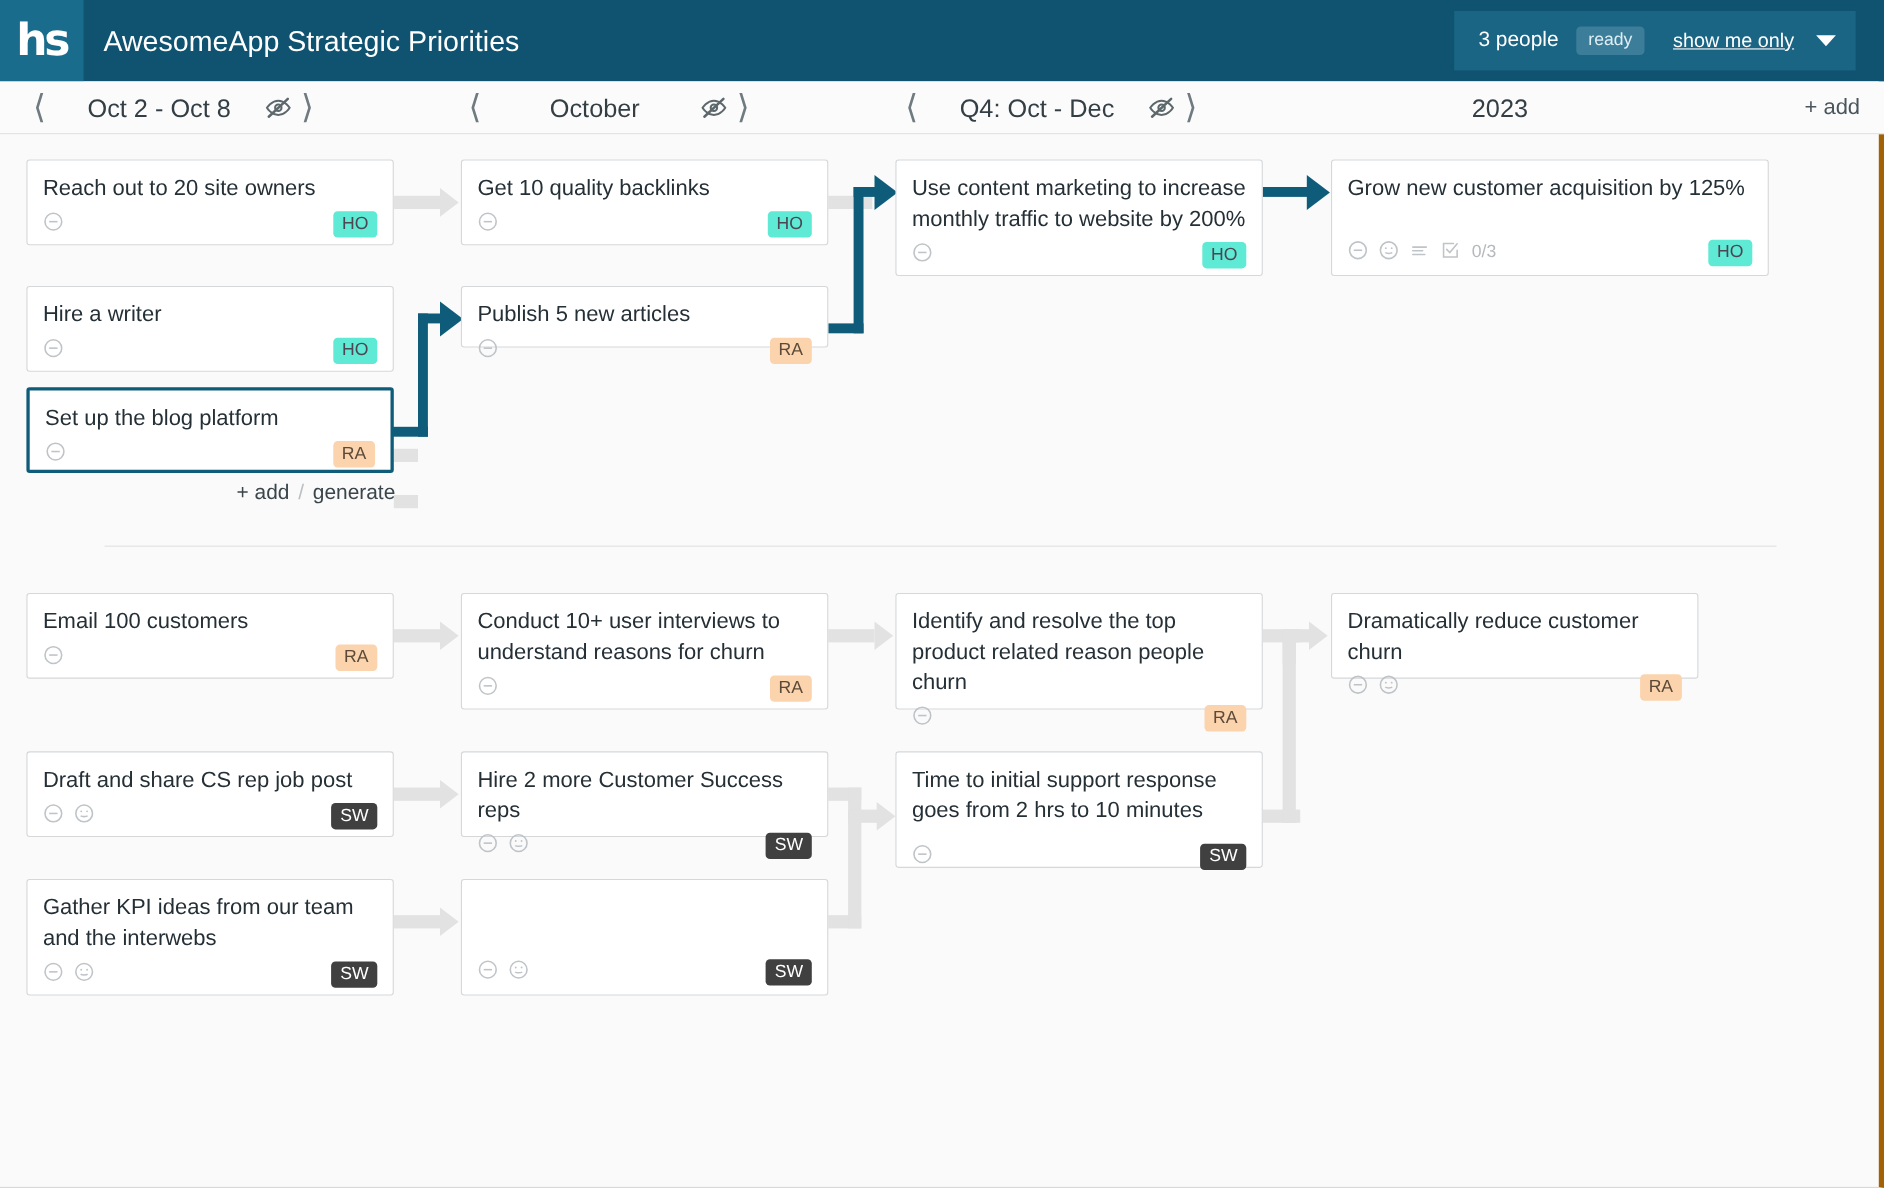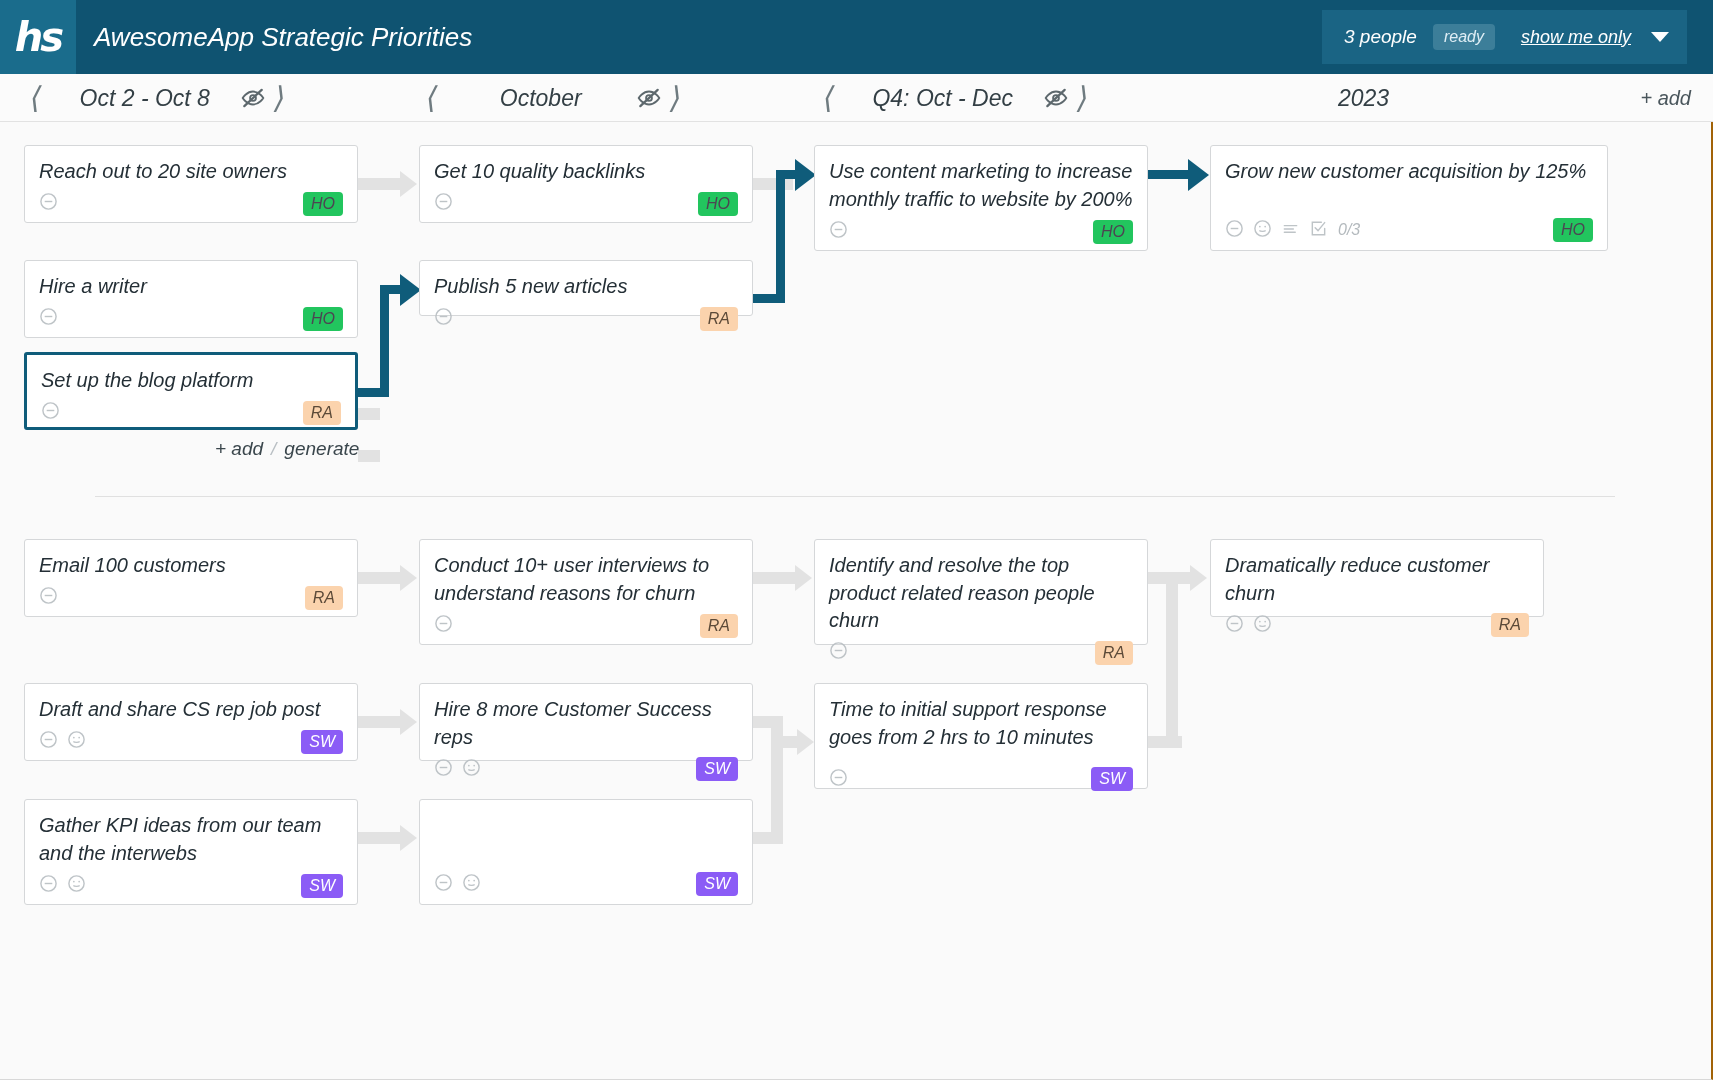--- a/index.html
+++ b/index.html
@@ -5,23 +5,22 @@
   * { box-sizing: border-box; margin: 0; padding: 0; }
   html, body {
     width: 1713px; height: 1080px;
     background: #ffffff;
     font-family: "Liberation Sans", sans-serif;
     overflow: hidden;
   }
   .app {
     position: relative; width: 1713px; height: 1080px;
     background: #fafafa;
-    border-right: 2px solid #a16207;
+    border-right: 5px solid #a16207;
     border-bottom: 1px solid #d8d8d8;
-    font-style: italic;
   }
 
   
   .header {
     position: absolute; top: 0; left: 0; width: 1713px; height: 74px;
     background: #0f5371;
     display: flex; align-items: center;
   }
   .logo-box {
     width: 76px; height: 74px;
@@ -116,23 +115,23 @@
   }
   .card-icons { display: flex; align-items: center; gap: 9px; }
   .ic { display: inline-block; opacity: 0.92; }
   .checkcount { color: #b3b9bd; font-size: 16px; margin-left: 1px; }
   .avatar {
     margin-left: auto;
     font-size: 16px; padding: 4px 8px; border-radius: 4px;
     font-family: "Liberation Sans", sans-serif;
     line-height: 1;
   }
-  .av-HO { background: #22c55e; color: #4c4552; }
+  .av-HO { background: #5eead4; color: #4c4552; }
   .av-RA { background: #fbd3ad; color: #5c4a38; }
-  .av-SW { background: #8b5cf6; color: #ffffff; }
+  .av-SW { background: #404040; color: #ffffff; }
 
   
   .conn { position: absolute; background: #e2e2e2; }
   .conn-hi { position: absolute; background: #0f5c7a; }
   .arrow-gray {
     position: absolute; width: 0; height: 0;
     border-top: 13px solid transparent;
     border-bottom: 13px solid transparent;
     border-left: 17px solid #e2e2e2;
   }
@@ -468,21 +467,21 @@
                 <circle cx="10" cy="10" r="8"></circle>
                 <line x1="6" y1="10" x2="14" y2="10"></line>
               </svg>
           </span>
         </span>
         <span class="avatar av-RA">RA</span>
       </div>
     </div>
 
     <div class="card" style="left:419px; top:561px; width:334px; height:78px;">
-      <div class="card-title">Hire 8 more Customer Success reps</div>
+      <div class="card-title">Hire 2 more Customer Success reps</div>
       <div class="card-footer">
         <span class="card-icons">
           <span class="ic">
             <svg width="19" height="19" viewBox="0 0 20 20" fill="none" stroke="#b9bfc3" stroke-width="1.5">
                 <circle cx="10" cy="10" r="8"></circle>
                 <line x1="6" y1="10" x2="14" y2="10"></line>
               </svg>
           </span>
           <span class="ic">
             <svg width="19" height="19" viewBox="0 0 20 20" fill="none" stroke="#b9bfc3" stroke-width="1.5">

